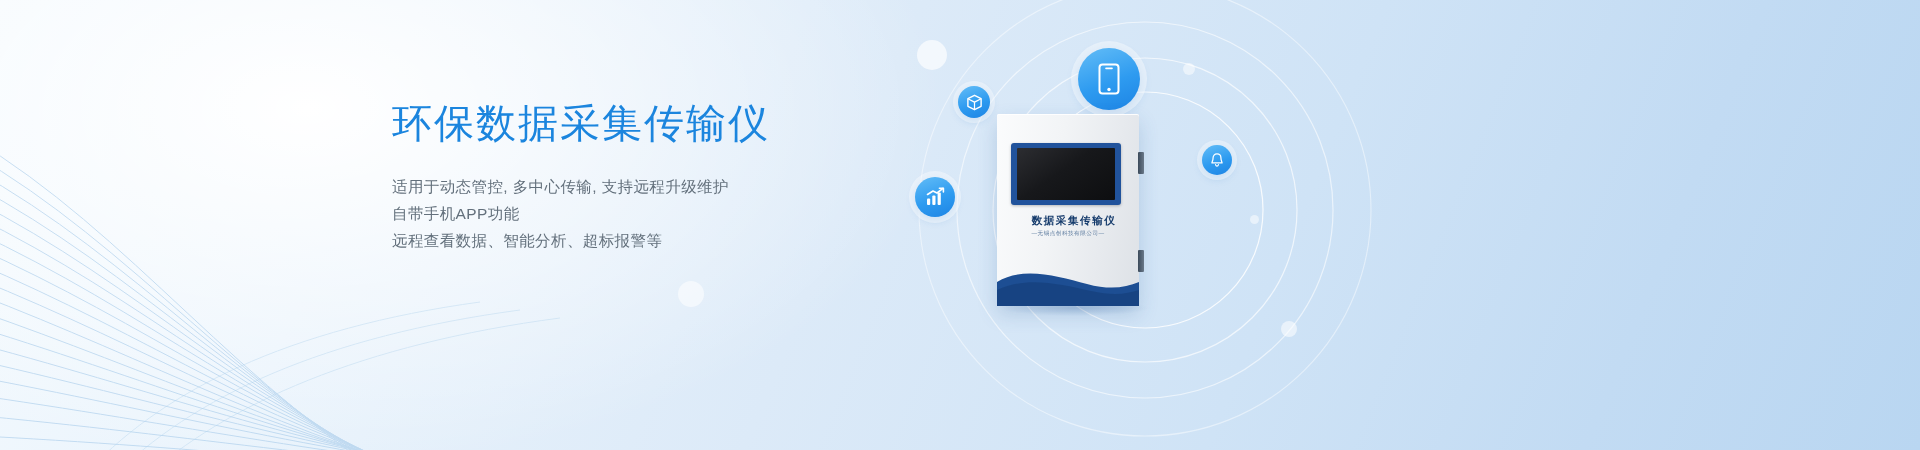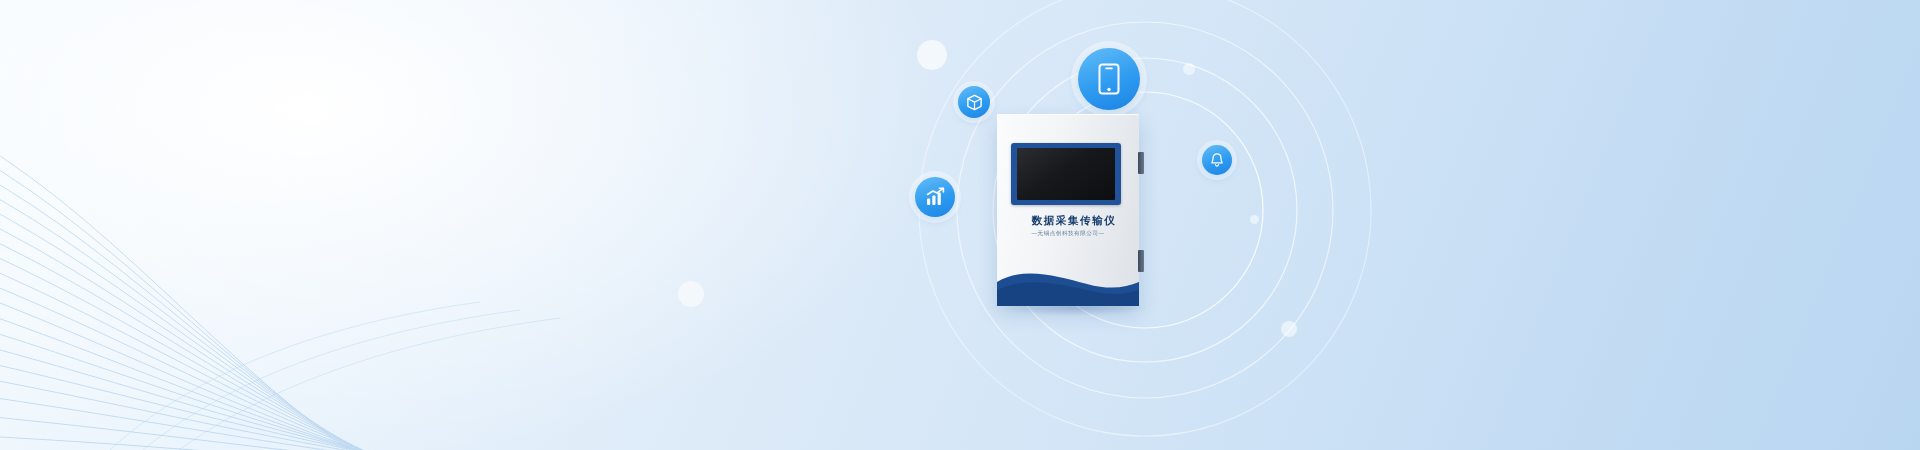--- a/index.html
+++ b/index.html
@@ -152,20 +152,28 @@
     <svg viewBox="0 0 540 540" fill="none">
       <g stroke="#ffffff" fill="none" opacity=".85">
         <circle cx="300" cy="250" r="118" stroke-width="1.2"></circle>
         <circle cx="300" cy="250" r="152" stroke-width="1.2" opacity=".8"></circle>
         <circle cx="300" cy="250" r="188" stroke-width="1.2" opacity=".7"></circle>
         <circle cx="300" cy="250" r="226" stroke-width="1.1" opacity=".55"></circle>
       </g>
     </svg>
   </div>
 
+  <div class="copy">
+    <div class="title">环保数据采集传输仪</div>
+    <div class="sublist">
+      <div class="subline">适用于动态管控, 多中心传输, 支持远程升级维护</div>
+      <div class="subline">自带手机APP功能</div>
+      <div class="subline">远程查看数据、智能分析、超标报警等</div>
+    </div>
+  </div>
 
   <div class="badge badge-phone">
     <span>
       <svg width="22" height="32" viewBox="0 0 22 32">
         <rect x="1.5" y="1.5" width="19" height="29" rx="3" fill="none" stroke="#ffffff" stroke-width="2"></rect>
         <line x1="8" y1="5.4" x2="14" y2="5.4" stroke="#ffffff" stroke-width="1.6" stroke-linecap="round"></line>
         <circle cx="11" cy="26.5" r="1.7" fill="#ffffff"></circle>
       </svg>
     </span>
   </div>

